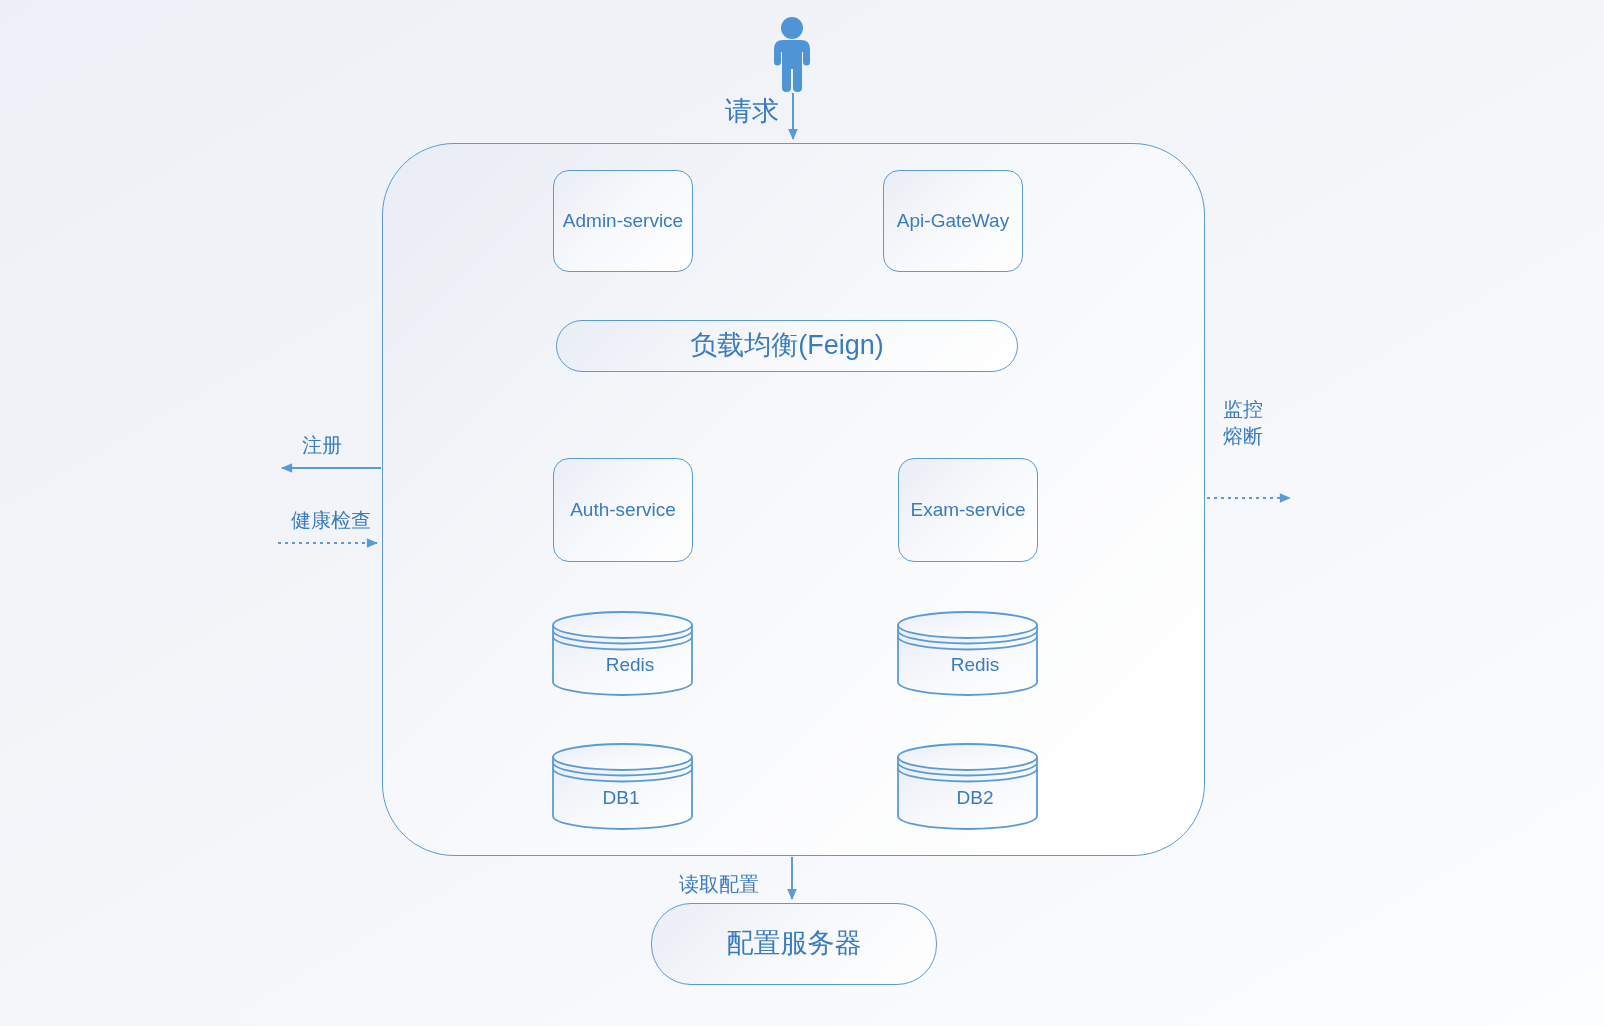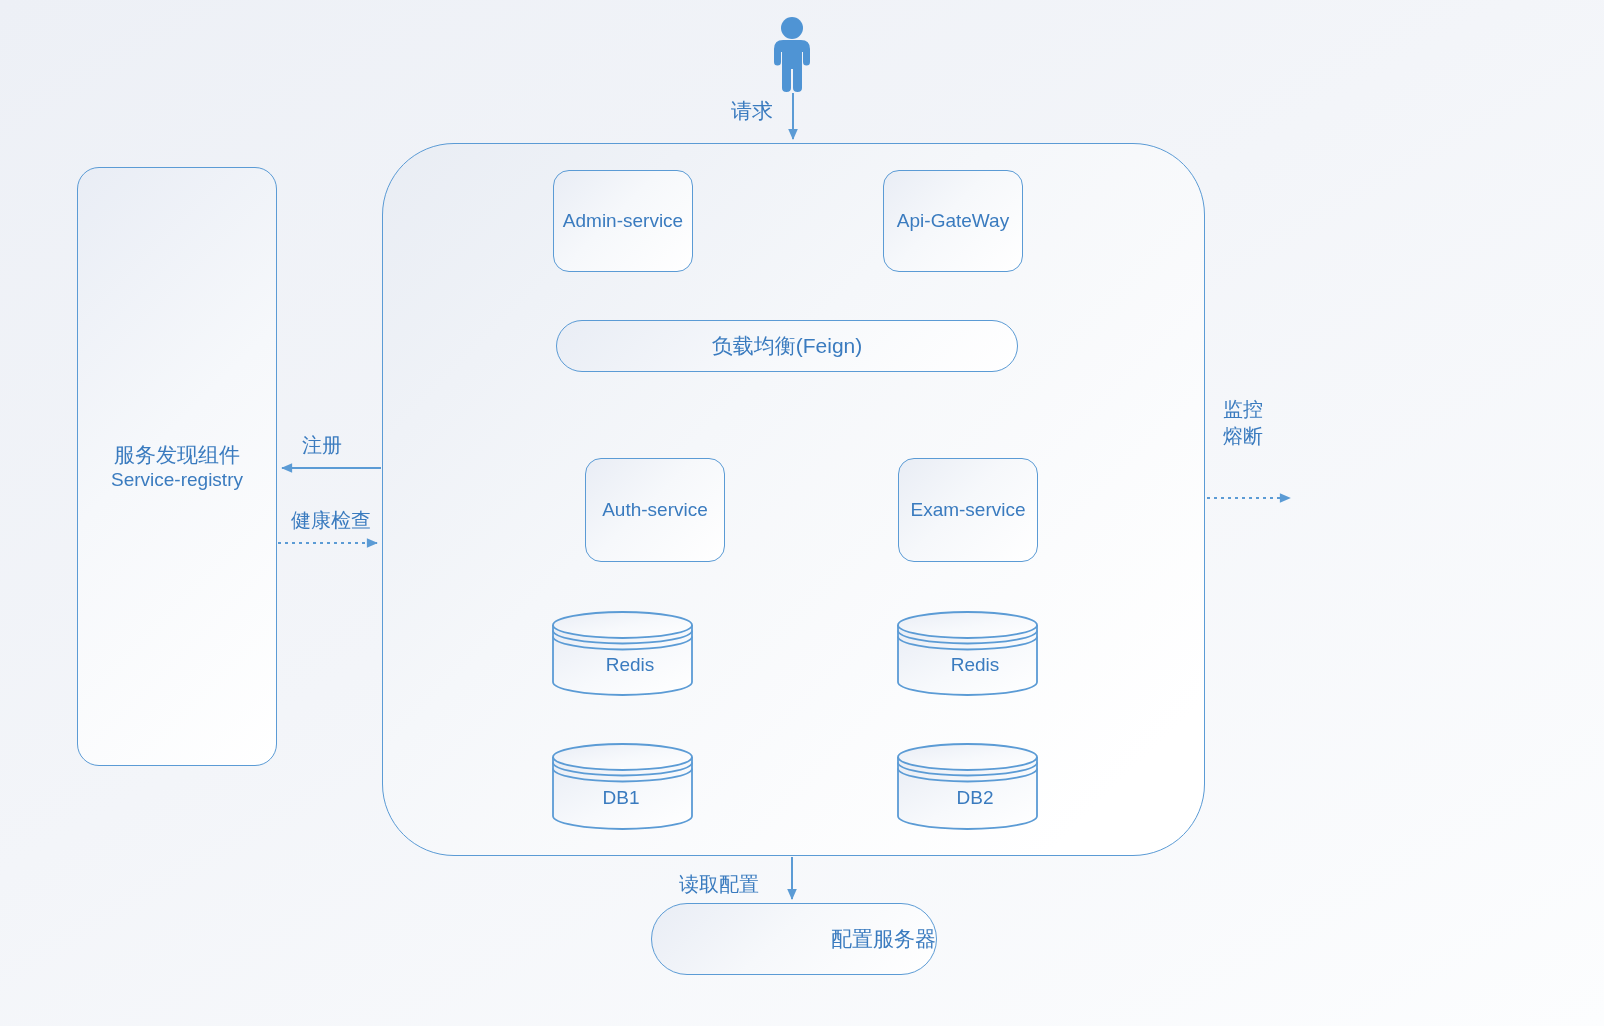--- a/index.html
+++ b/index.html
@@ -33,21 +33,21 @@
     color:var(--c-text);font-size:20px;white-space:nowrap;text-align:center;line-height:1.35;
   }
   .cyl{position:absolute;}
   .cyl svg{display:block;}
   .cyl-shape{stroke:var(--c-line);stroke-width:1.8;}
   .cyl-label{
     position:absolute;left:0;right:0;top:28px;bottom:6px;
     display:flex;align-items:center;justify-content:center;
     color:var(--c-text);font-size:19px;padding-left:15px;
   }
-  .cn-lg{font-size:21px;}
+  .cn-lg{font-size:27px;}
   .actor{position:absolute;left:772px;top:16px;}
 </style>
 </head>
 <body>
 
 <div class="canvas">
 
   <svg class="edges" width="1604" height="1026" viewBox="0 0 1604 1026">
     <defs>
       <marker id="arrow" viewBox="0 0 10 10" refX="9.2" refY="5" markerWidth="13" markerHeight="11" markerUnits="userSpaceOnUse" orient="auto-start-reverse">
@@ -83,39 +83,35 @@
   <div class="edge-label" style="left:322px;top:445px;">注册</div>
   <div class="edge-label" style="left:331px;top:520px;">健康检查</div>
   <div class="edge-label" style="left:1243px;top:423px;">
     <div>监控</div>
     <div>熔断</div>
   </div>
   <div class="edge-label" style="left:719px;top:884px;">读取配置</div>
 
   <div class="node container-node" style="left:382px;top:143px;width:823px;height:713px;border-radius:72px;"></div>
 
-  <div class="node" style="left:77px;top:167px;width:200px;height:599px;border-radius:22px;">
-    <div class="cn-lg">服务发现组件</div>
-    <div>Service-registry</div>
-  </div>
 
 
   <div class="node" style="left:553px;top:170px;width:140px;height:102px;border-radius:16px;">
     <div>Admin-service</div>
   </div>
 
   <div class="node" style="left:883px;top:170px;width:140px;height:102px;border-radius:16px;">
     <div>Api-GateWay</div>
   </div>
 
   <div class="node cn-lg" style="left:556px;top:320px;width:462px;height:52px;border-radius:26px;">
     <div>负载均衡(Feign)</div>
   </div>
 
-  <div class="node" style="left:553px;top:458px;width:140px;height:104px;border-radius:16px;margin-left:32px;">
+  <div class="node" style="left:553px;top:458px;width:140px;height:104px;border-radius:16px;">
     <div>Auth-service</div>
   </div>
 
   <div class="node" style="left:898px;top:458px;width:140px;height:104px;border-radius:16px;">
     <div>Exam-service</div>
   </div>
 
   <div class="cyl" style="left:552px;top:611px;width:141px;height:85px;">
     <svg width="141" height="85" viewBox="0 0 141 85">
       <path class="cyl-shape" fill="url(#cylGrad)" d="M1,14 V71 a69.5,13 0 0 0 139,0 V14"></path>
@@ -149,17 +145,17 @@
   <div class="cyl" style="left:897px;top:743px;width:141px;height:87px;text-align:right;">
     <svg width="141" height="87" viewBox="0 0 141 87">
       <path class="cyl-shape" fill="url(#cylGrad)" d="M1,14 V73 a69.5,13 0 0 0 139,0 V14"></path>
       <ellipse class="cyl-shape" fill="url(#cylGrad)" cx="70.5" cy="14" rx="69.5" ry="13"></ellipse>
       <path class="cyl-shape" fill="none" d="M1,19.5 a69.5,13 0 0 0 139,0"></path>
       <path class="cyl-shape" fill="none" d="M1,25.5 a69.5,13 0 0 0 139,0"></path>
     </svg>
     <div class="cyl-label">DB2</div>
   </div>
 
-  <div class="node cn-lg" style="left:651px;top:903px;width:286px;height:72px;border-radius:40px;align-items:flex-end;">
+  <div class="node cn-lg" style="left:651px;top:903px;width:286px;height:82px;border-radius:40px;">
     <div>配置服务器</div>
   </div>
 
 </div>
 
 </body></html>

